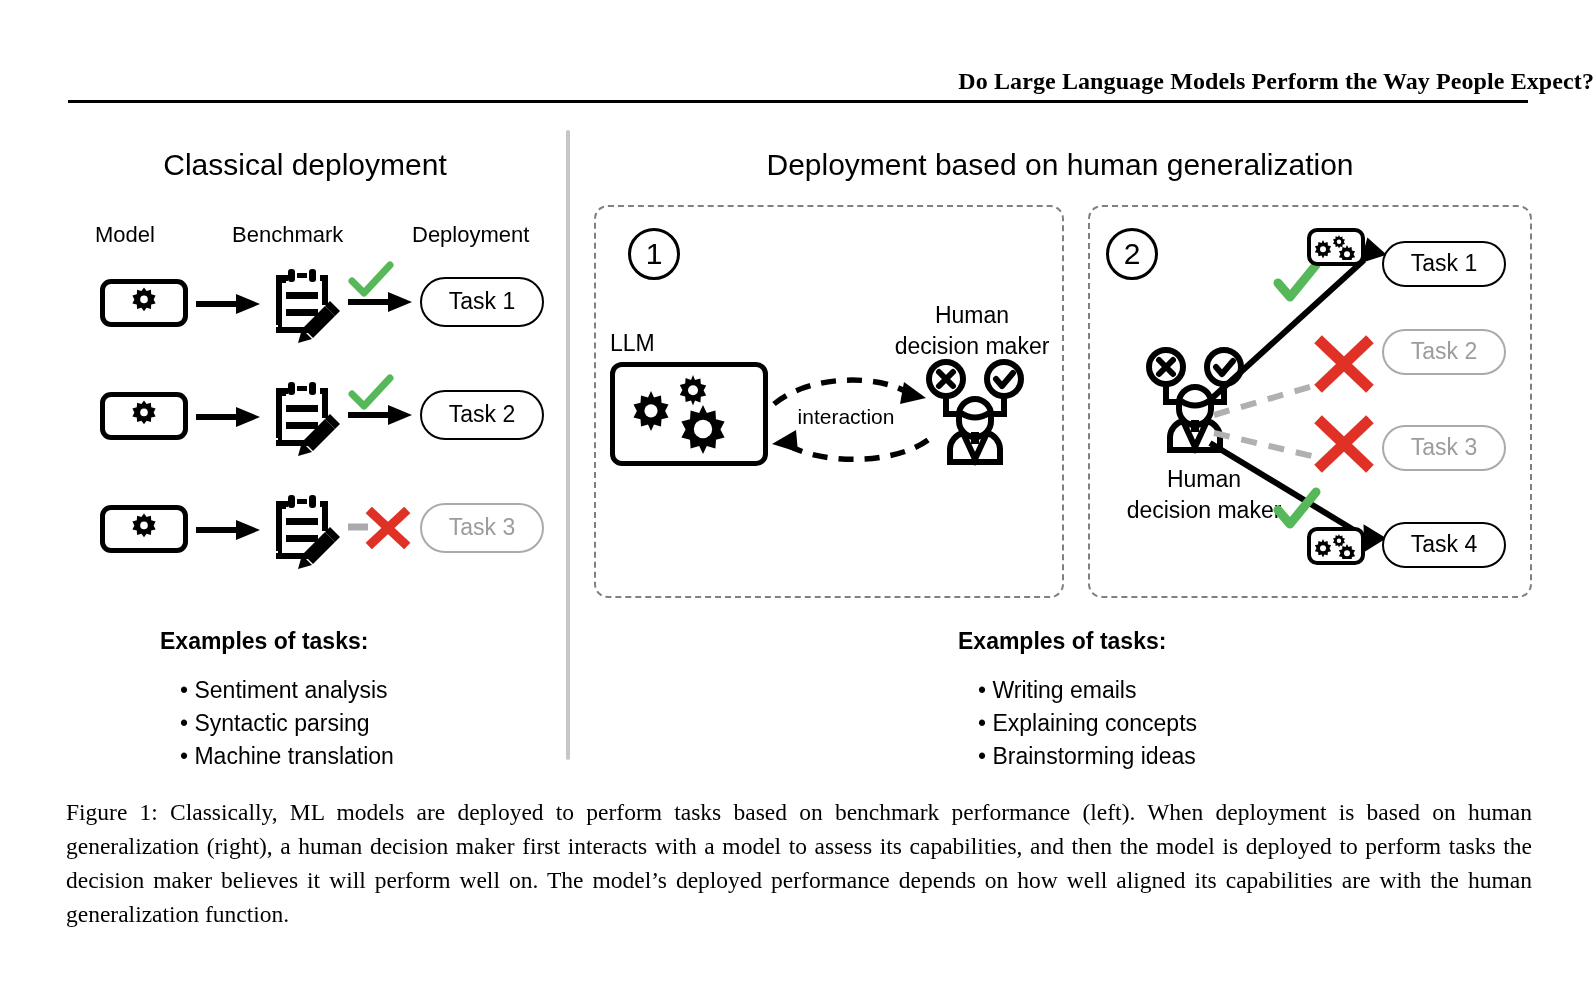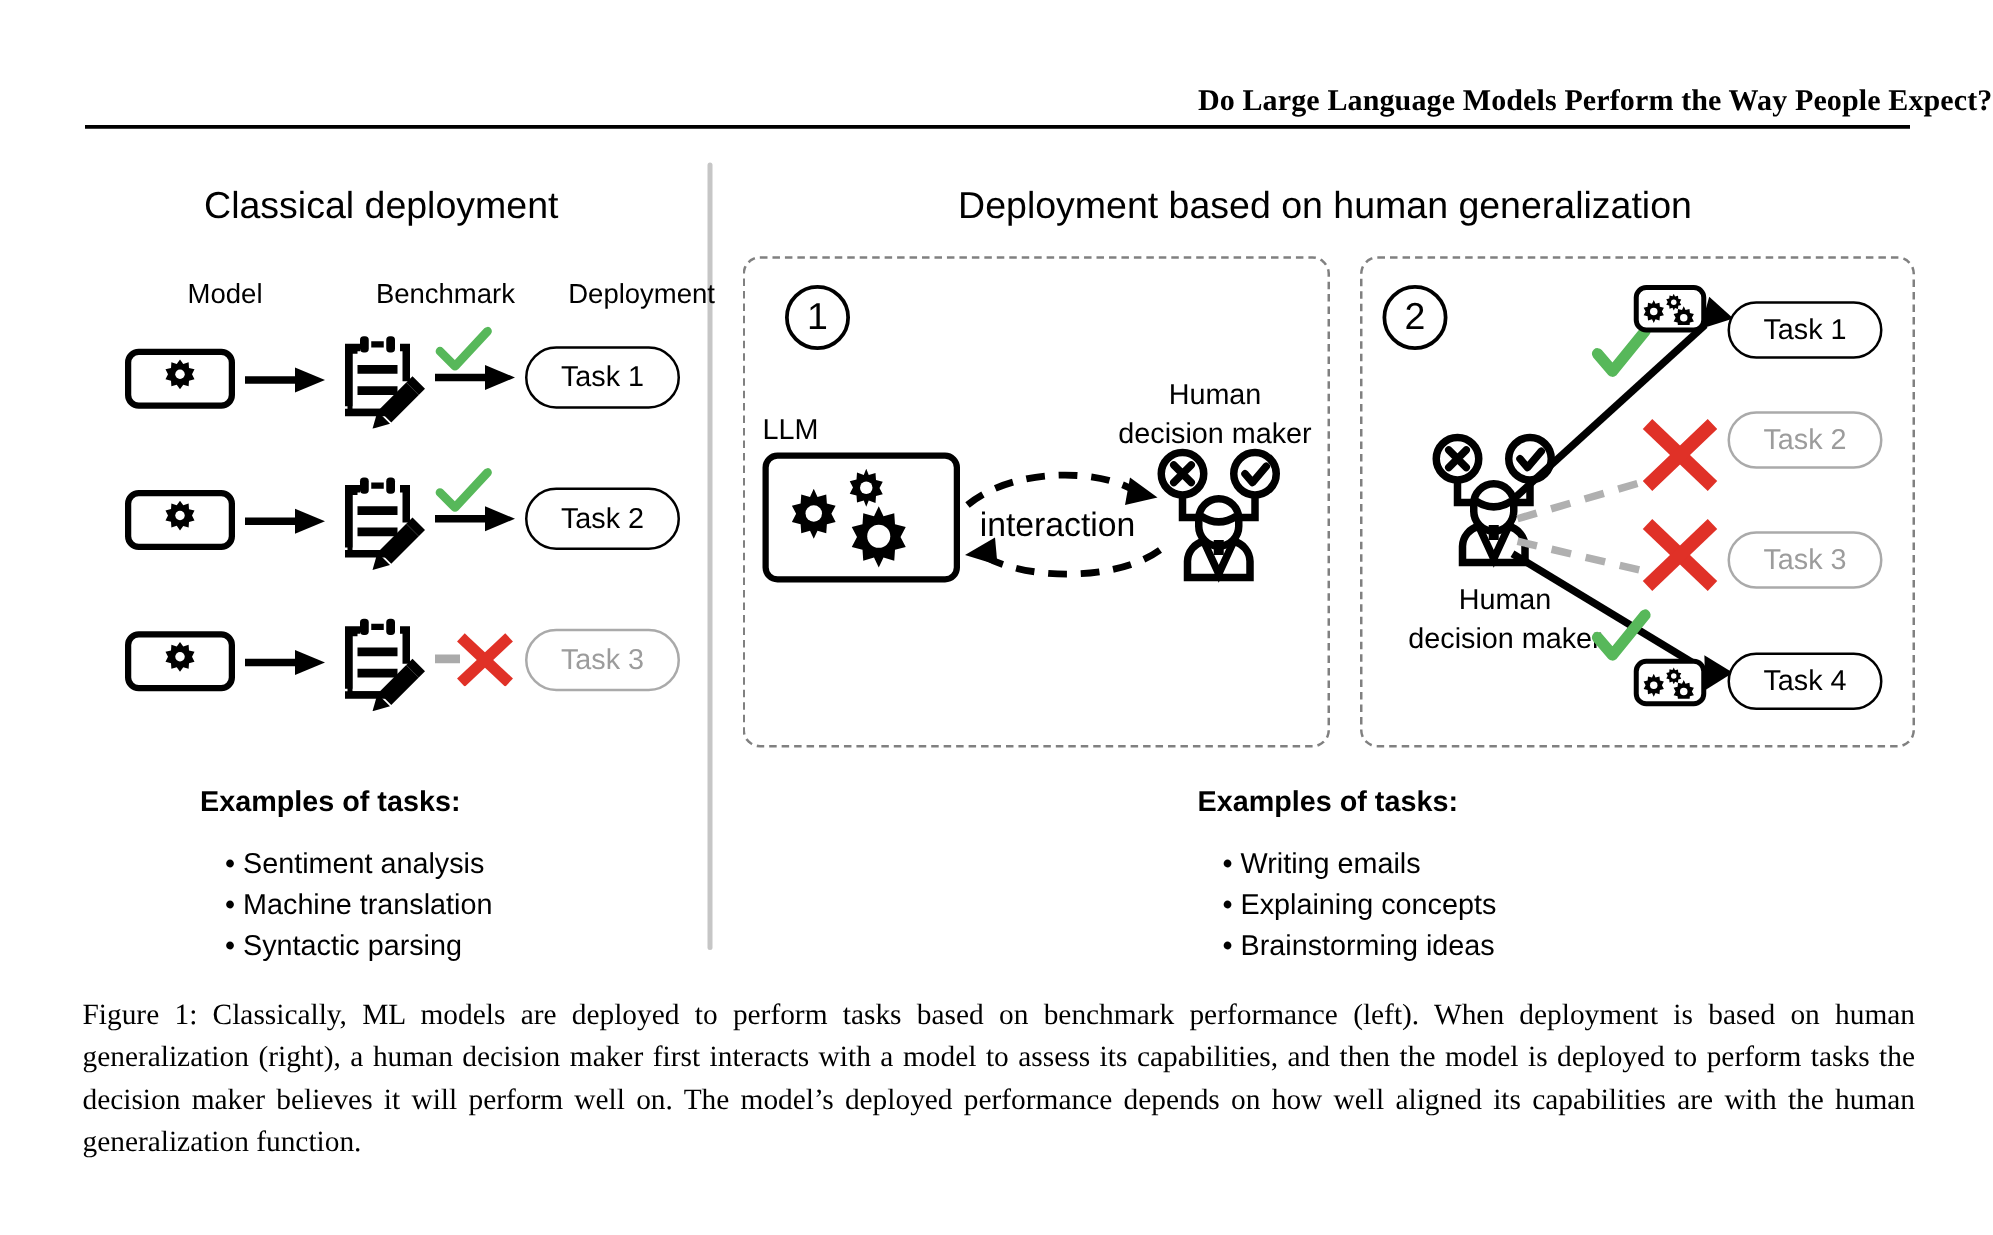--- a/index.html
+++ b/index.html
@@ -58,21 +58,21 @@
     height: 630px;
     background: #c6c6c6;
     border-radius: 2px;
   }
 
   
   .col-label {
     position: absolute;
     top: 222px;
     font-size: 22px;
-    text-align: right;
+    text-align: left;
     white-space: nowrap;
   }
   #label-model      { left: 95px;  width: 115px; }
   #label-benchmark  { left: 232px; width: 180px; }
   #label-deployment { left: 412px; width: 160px; }
 
   
   .pipeline-row {
     position: absolute;
     left: 100px;
@@ -148,21 +148,21 @@
     width: 158px; height: 104px;
     border: 5px solid #000;
     border-radius: 12px;
     box-sizing: border-box;
     background: #fff;
   }
   #interaction-label {
     position: absolute;
     left: 780px; top: 405px;
     width: 132px;
-    font-size: 27px;
+    font-size: 21px;
     text-align: center;
   }
   #hdm-label-1 {
     position: absolute;
     left: 872px; top: 300px;
     width: 200px;
     font-size: 23px;
     line-height: 31px;
     text-align: center;
   }
@@ -345,22 +345,22 @@
     <line x1="24" y1="8" x2="56" y2="38" stroke="#e03127" stroke-width="9" stroke-linecap="square"></line>
     <line x1="56" y1="8" x2="24" y2="38" stroke="#e03127" stroke-width="9" stroke-linecap="square"></line>
   </svg>
   <div class="task-pill muted">Task 3</div>
 </div>
 
 <div class="examples" id="examples-left">
   <div class="ex-title">Examples of tasks:</div>
   <ul>
     <li>Sentiment analysis</li>
+    <li>Syntactic parsing</li>
     <li>Machine translation</li>
-    <li>Syntactic parsing</li>
   </ul>
 </div>
 
 <div id="right-heading" class="section-heading">Deployment based on human generalization</div>
 
 <div class="dashed-panel" id="panel-1"></div>
 <div class="step-badge" id="badge-1">1</div>
 
 <div id="llm-label">LLM</div>
 <div id="llm-box">

